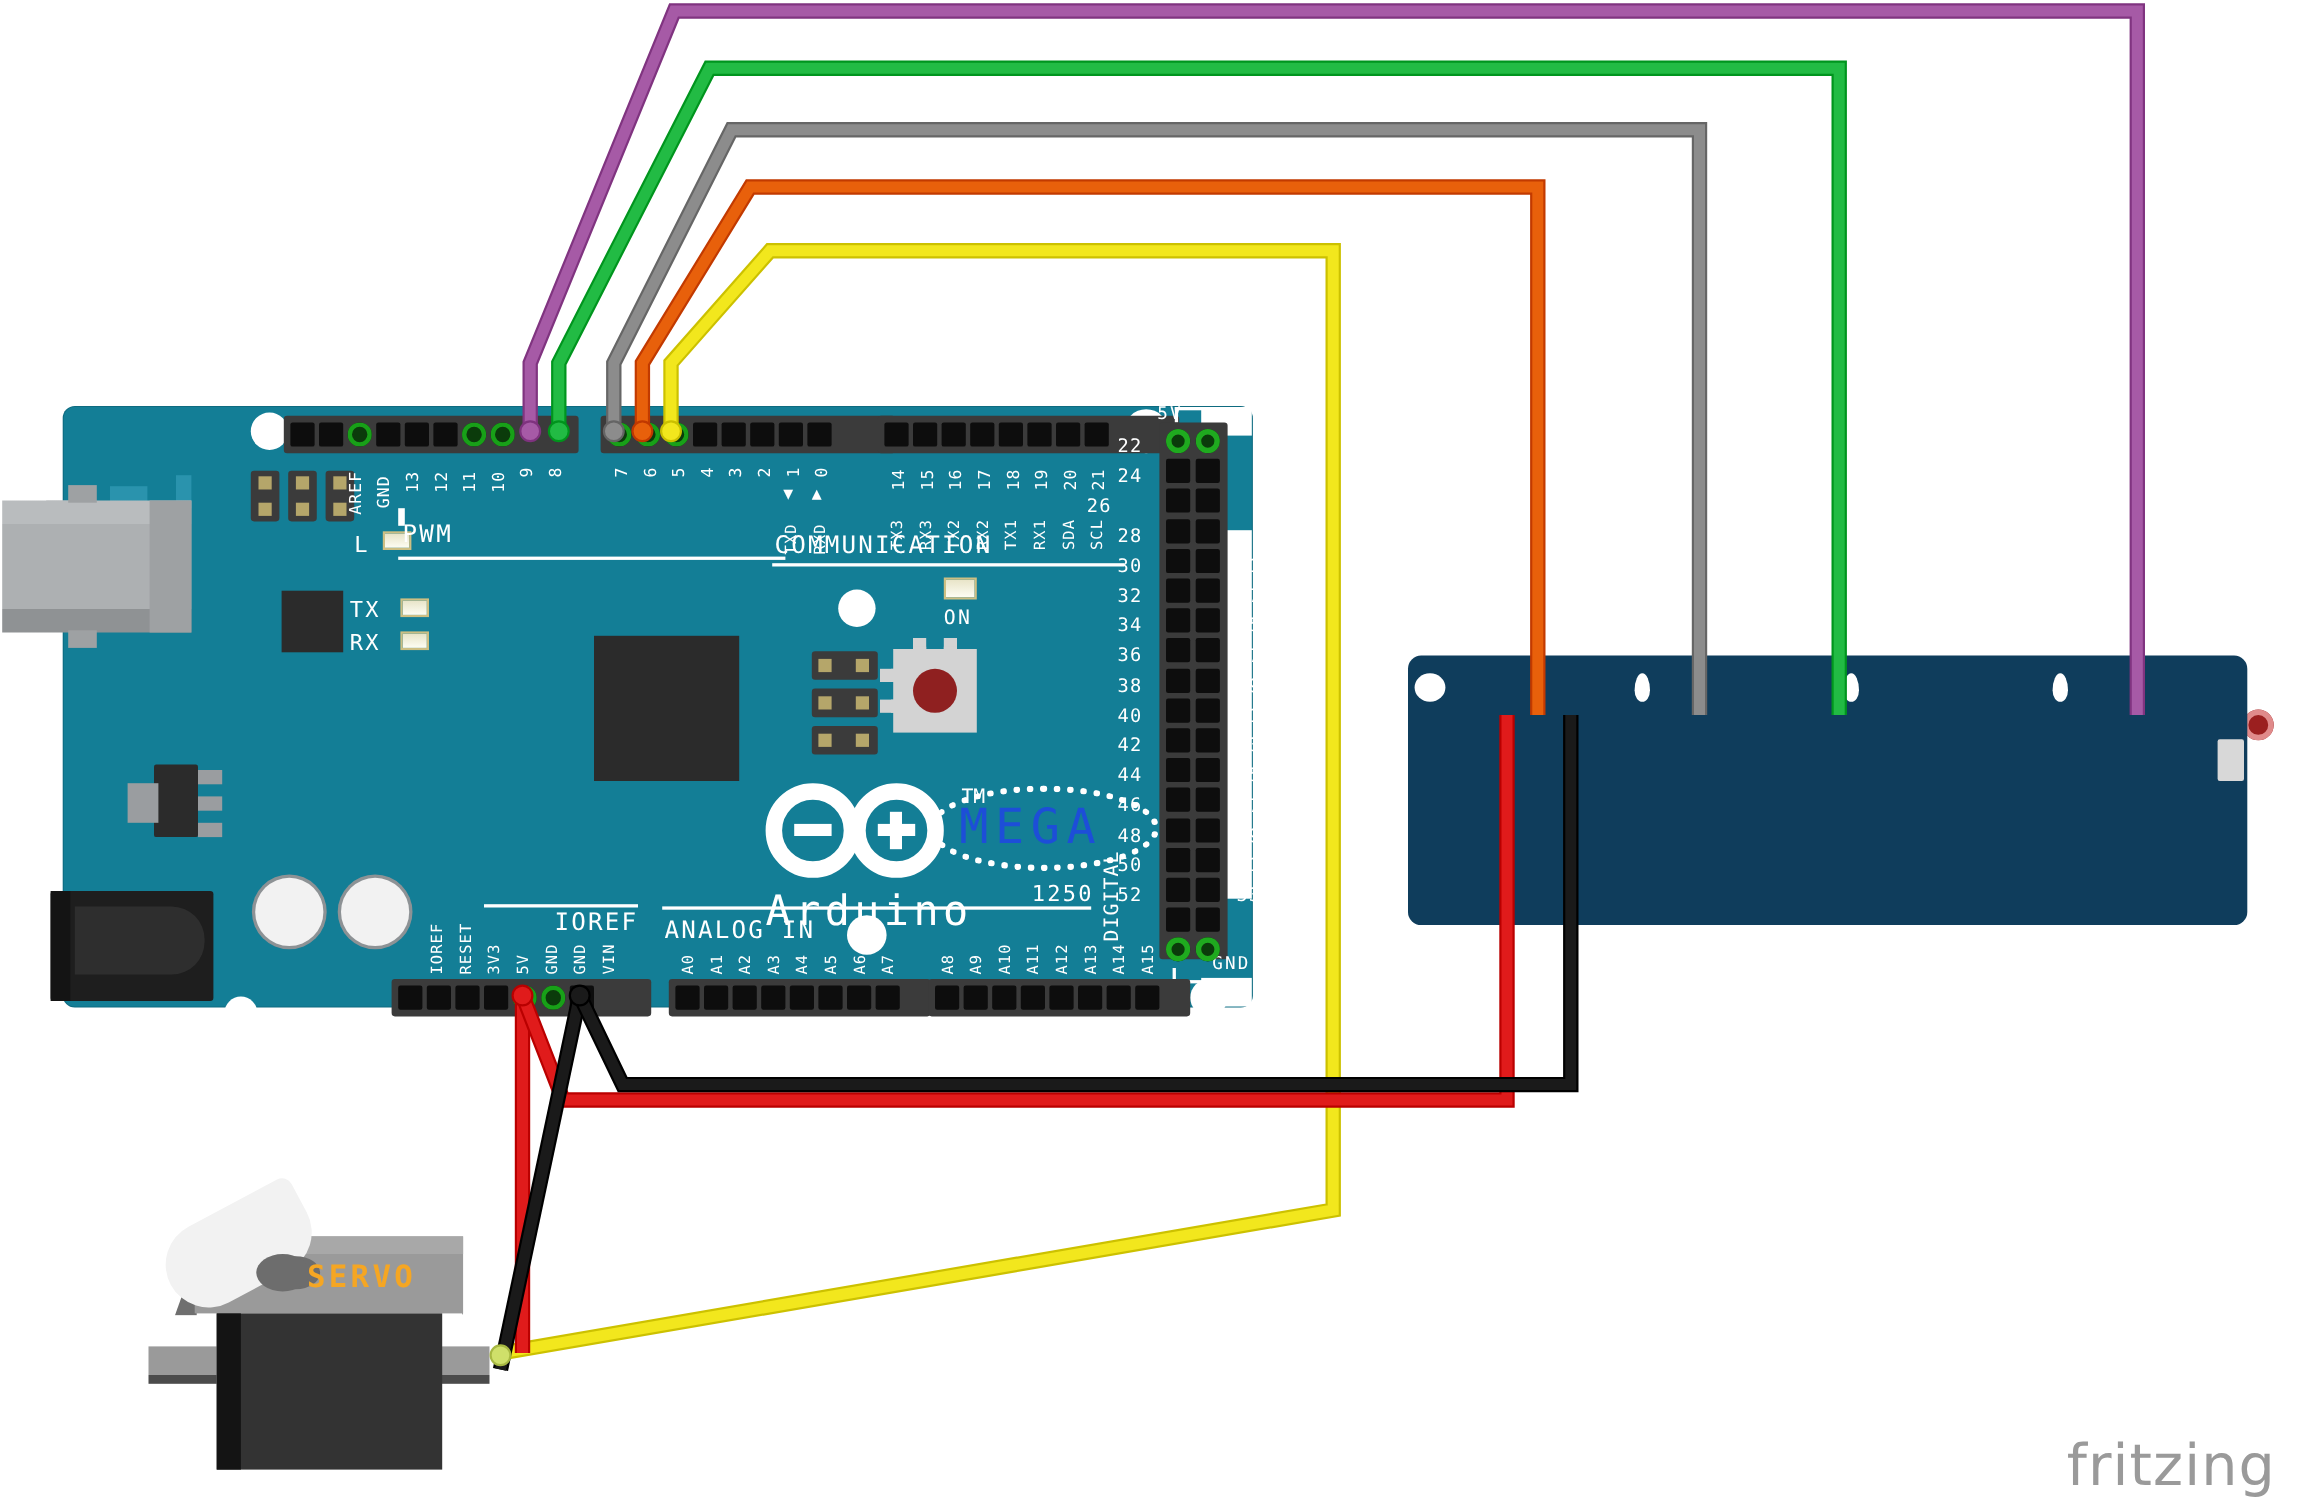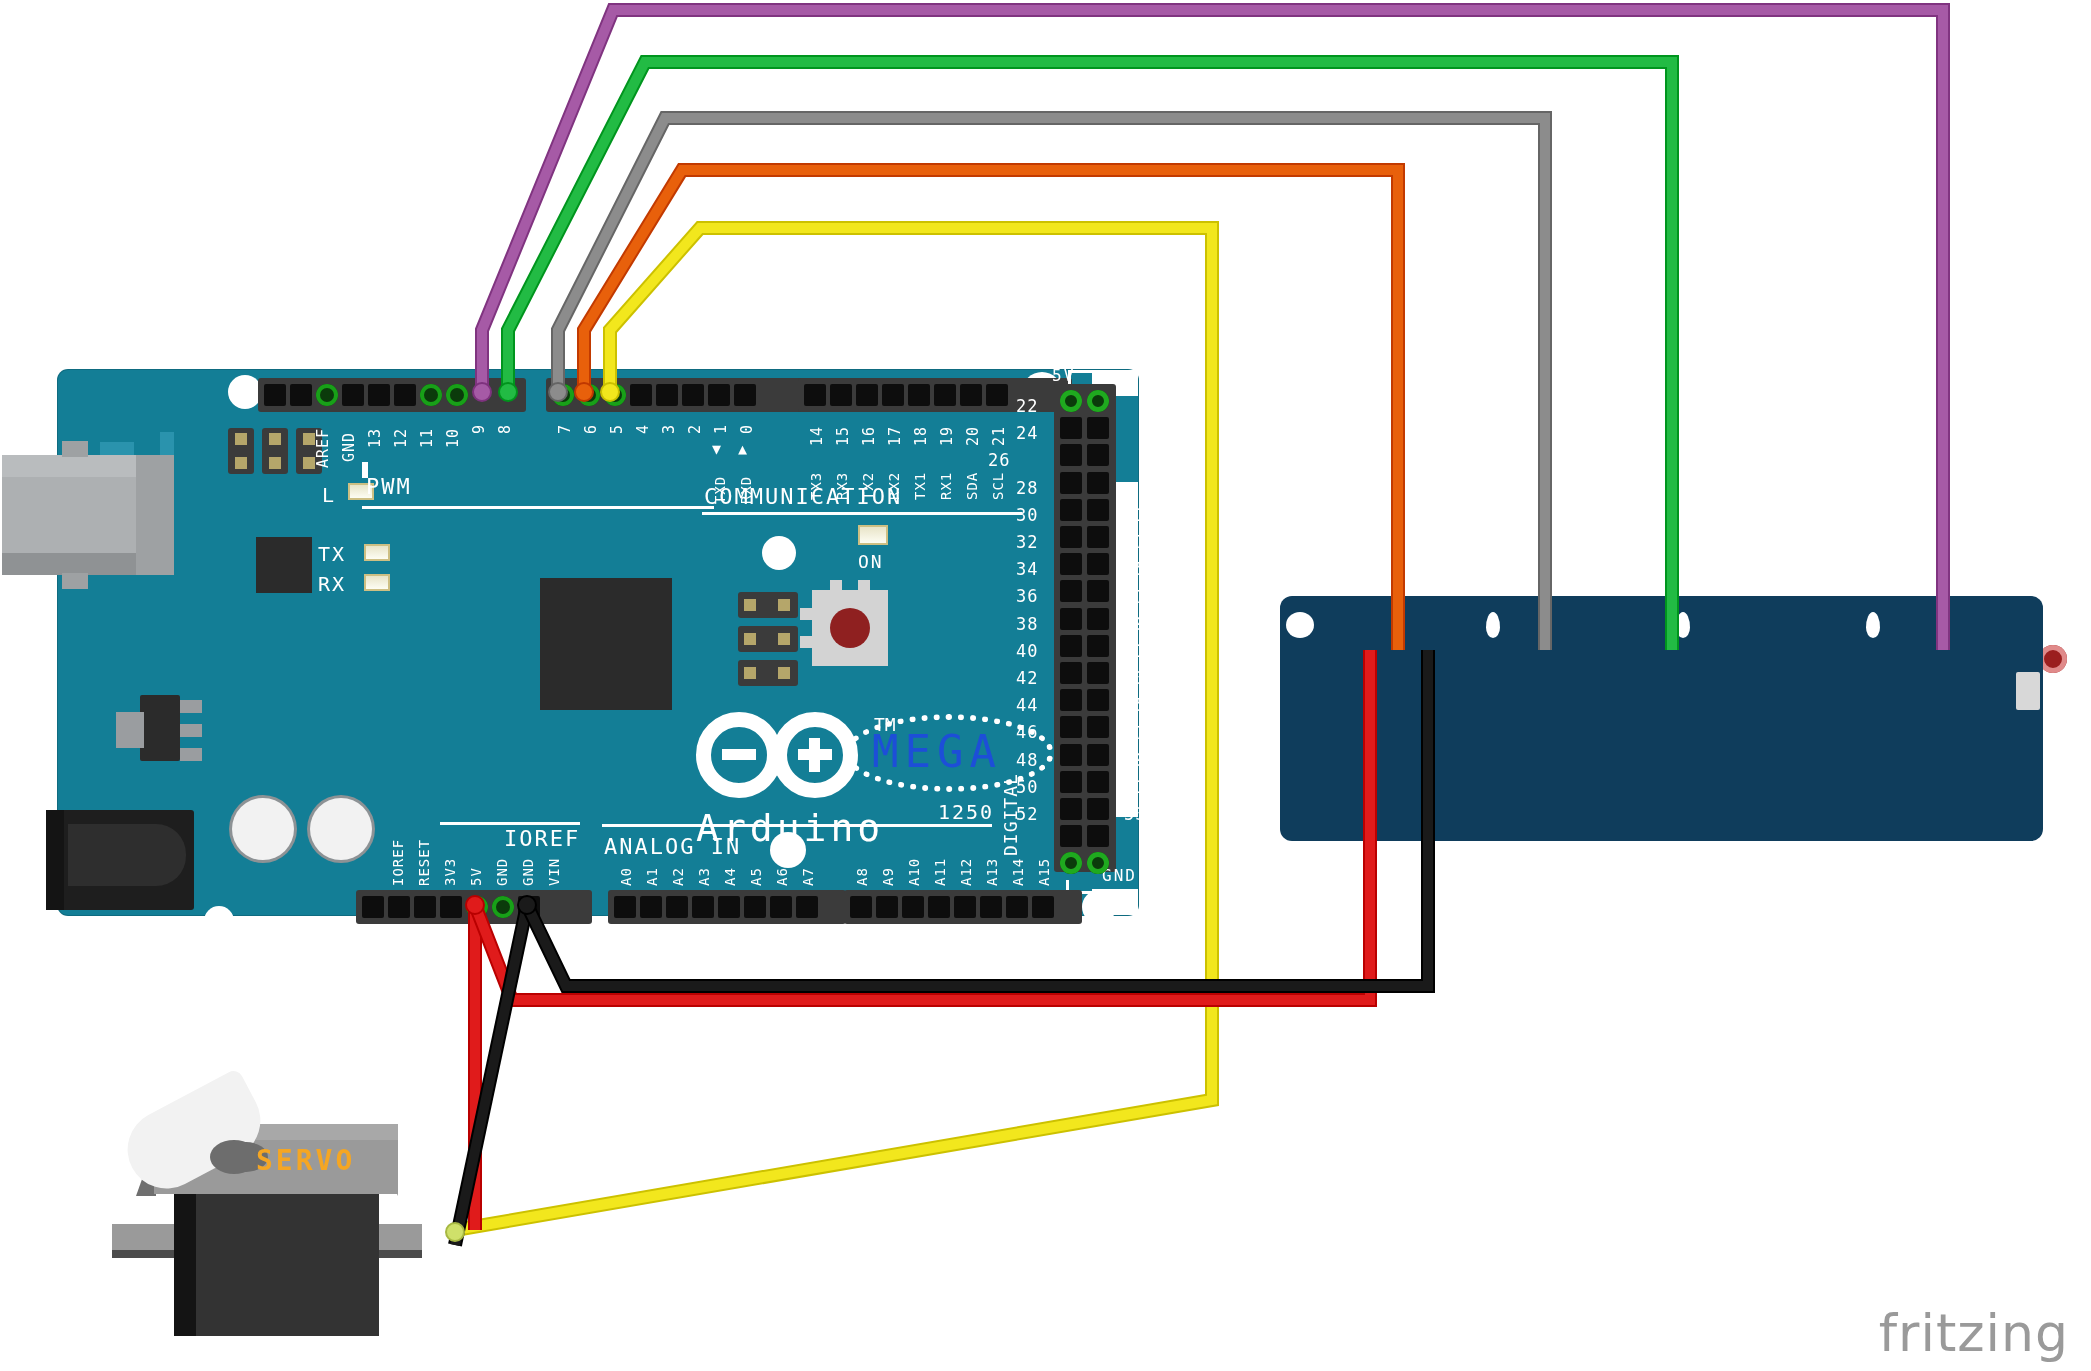--- a/index.html
+++ b/index.html
@@ -86,21 +86,21 @@
   .res{position:absolute;background:#fff;border:2px solid #fff;box-sizing:border-box;
        display:flex;align-items:center;justify-content:center;}
   .res b{display:block;background:#111;}
   .res-lbl{position:absolute;color:#fff;font-size:12px;writing-mode:vertical-rl;
            transform:rotate(180deg);font-family:"DejaVu Sans Mono",monospace;}
   .sled{position:absolute;width:20px;height:34px;background:#efe9bd;border:2px solid #fff;
         box-sizing:border-box;}
   .mini-ic{position:absolute;background:#d8d8d8;z-index:12;}
 
   
-  .servo{position:absolute;left:136px;top:1096px;width:262px;height:240px;z-index:20;}
+  .servo{position:absolute;left:159px;top:1096px;width:262px;height:240px;z-index:20;}
   .servo .top{position:absolute;left:18px;top:28px;width:244px;height:70px;background:#9a9a9a;}
   .servo .top2{position:absolute;left:18px;top:28px;width:244px;height:16px;background:#a8a8a8;}
   .servo .bevel{position:absolute;left:0;top:44px;width:20px;height:56px;background:#6f6f6f;
                 clip-path:polygon(0 100%,100% 0,100% 100%);}
   .servo .bevelr{position:absolute;right:0;top:44px;width:20px;height:56px;background:#6f6f6f;
                 clip-path:polygon(0 0,100% 0,100% 100%);}
   .servo .body{position:absolute;left:38px;top:98px;width:205px;height:142px;background:#333333;}
   .servo .earl{position:absolute;left:-24px;top:128px;width:62px;height:26px;background:#9a9a9a;}
   .servo .earr{position:absolute;right:-24px;top:128px;width:62px;height:26px;background:#9a9a9a;}
   .servo .earl2{position:absolute;left:-24px;top:154px;width:62px;height:8px;background:#4b4b4b;}

